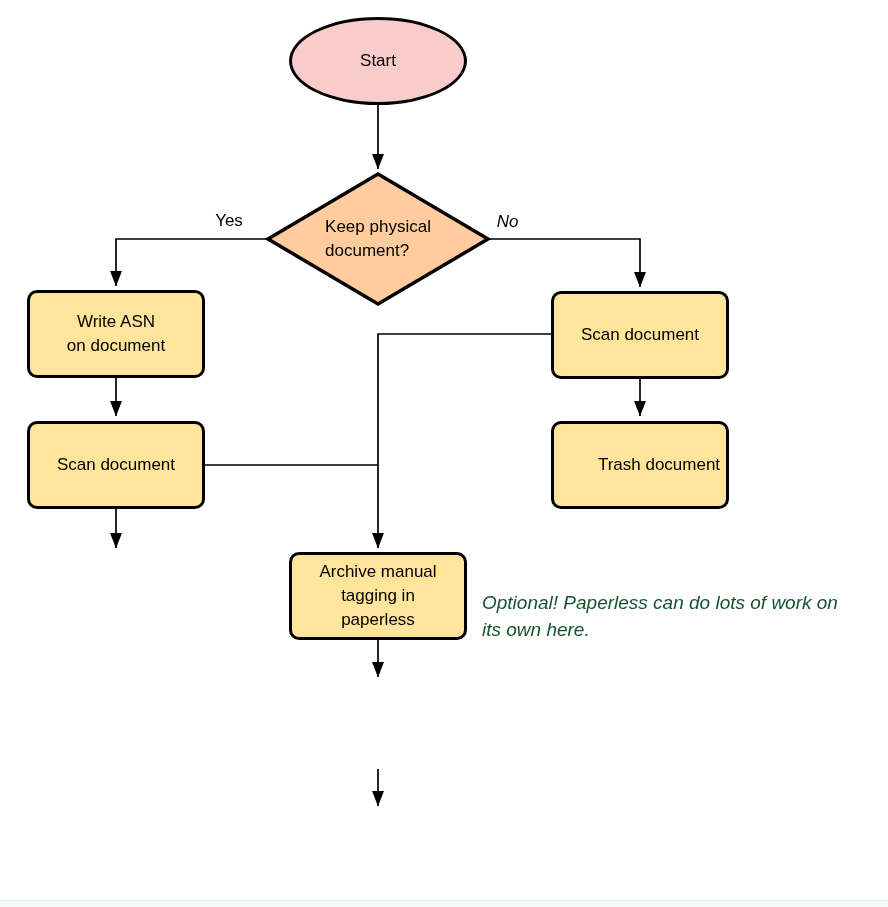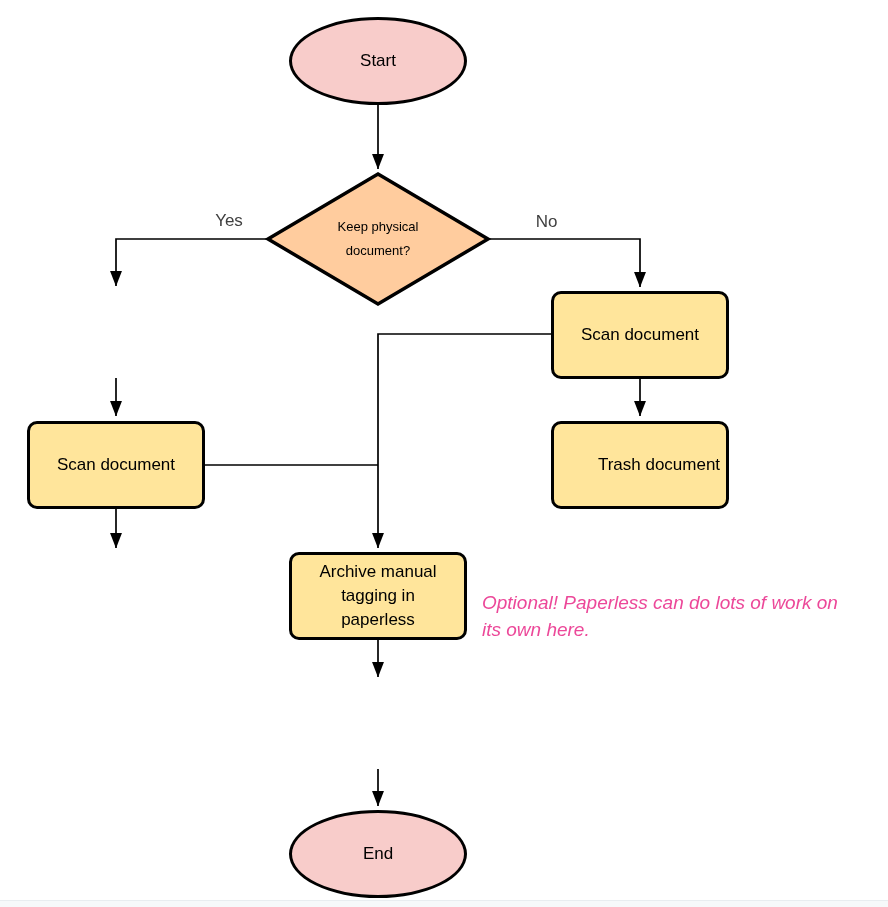--- a/index.html
+++ b/index.html
@@ -35,29 +35,29 @@
   .diamond-wrap{position:absolute;width:224px;height:134px;}
   .diamond-wrap svg{position:absolute;left:0;top:0;overflow:visible;}
   .diamond-wrap .diamond{
     fill:var(--decision-fill,#FFCC9E);
     stroke:var(--shape-border,#000);
     stroke-width:3.5px;
     stroke-linejoin:miter;
   }
   .diamond-label{
     position:absolute;inset:0;display:flex;align-items:center;justify-content:center;
-    text-align:center;font-size:13px;line-height:24px;white-space:pre-line;
+    text-align:left;font-size:17px;line-height:24px;white-space:pre-line;
   }
   .edge-label{
-    position:absolute;font-size:17px;line-height:20px;text-align:center;color:#404040;
+    position:absolute;font-size:17px;line-height:20px;text-align:center;color:#000000;
   }
   .annotation{
     position:absolute;left:482px;top:589px;
     font-style:italic;font-size:19px;line-height:27px;
-    white-space:pre;color:#ec4899;
+    white-space:pre;color:#14532d;
   }
   .bottom-strip{
     position:absolute;left:0;top:900px;width:888px;height:7px;
     background:#f6f9fa;border-top:1px solid #e8edf0;
   }
 </style>
 </head>
 <body>
 
 <div class="canvas">
@@ -86,22 +86,26 @@
 
   <div class="diamond-wrap" style="left:266px;top:172px;">
     <svg width="224" height="134" viewBox="0 0 224 134">
       <polygon class="diamond" points="112,2 222,67 112,132 2,67"></polygon>
     </svg>
     <span class="diamond-label">Keep physical
 document?</span>
   </div>
 
   <div class="edge-label" style="left:199px;top:211px;width:60px;">Yes</div>
-  <div class="edge-label" style="left:519px;top:212px;width:55px;">No</div>
+  <div class="edge-label" style="left:480px;top:212px;width:55px;font-style:italic;">No</div>
 
+  <div class="node box" style="left:27px;top:290px;">
+    <span class="lbl">Write ASN
+on document</span>
+  </div>
 
   <div class="node box" style="left:27px;top:421px;">
     <span class="lbl">Scan document</span>
   </div>
 
 
   <div class="node box" style="left:551px;top:291px;">
     <span class="lbl">Scan document</span>
   </div>
 
@@ -109,22 +113,19 @@
     <span class="lbl">Trash document</span>
   </div>
 
   <div class="node box" style="left:289px;top:552px;">
     <span class="lbl">Archive manual
 tagging in
 paperless</span>
   </div>
 
 
-  <div class="node ellipse" style="left:289px;top:810px;">
-    <span class="lbl">End</span>
-  </div>
 
   <div class="annotation">Optional! Paperless can do lots of work on
 its own here.</div>
 
   <div class="bottom-strip"></div>
 
 </div>
 
 </body></html>

